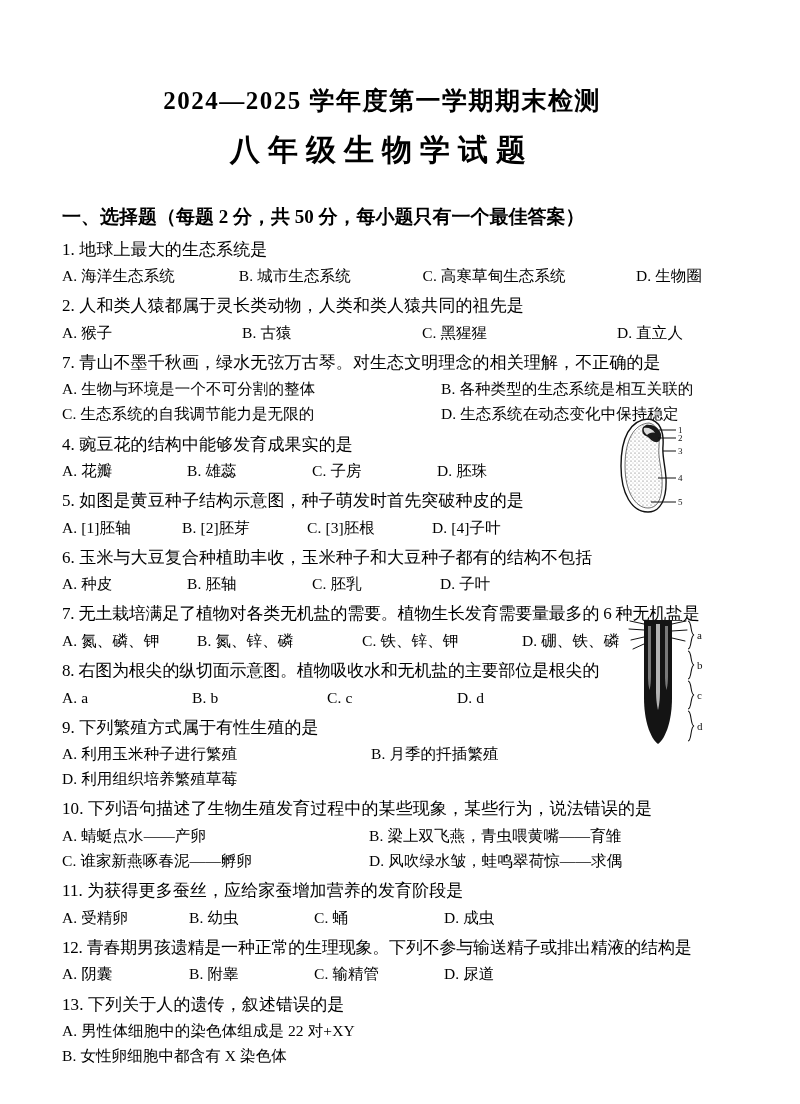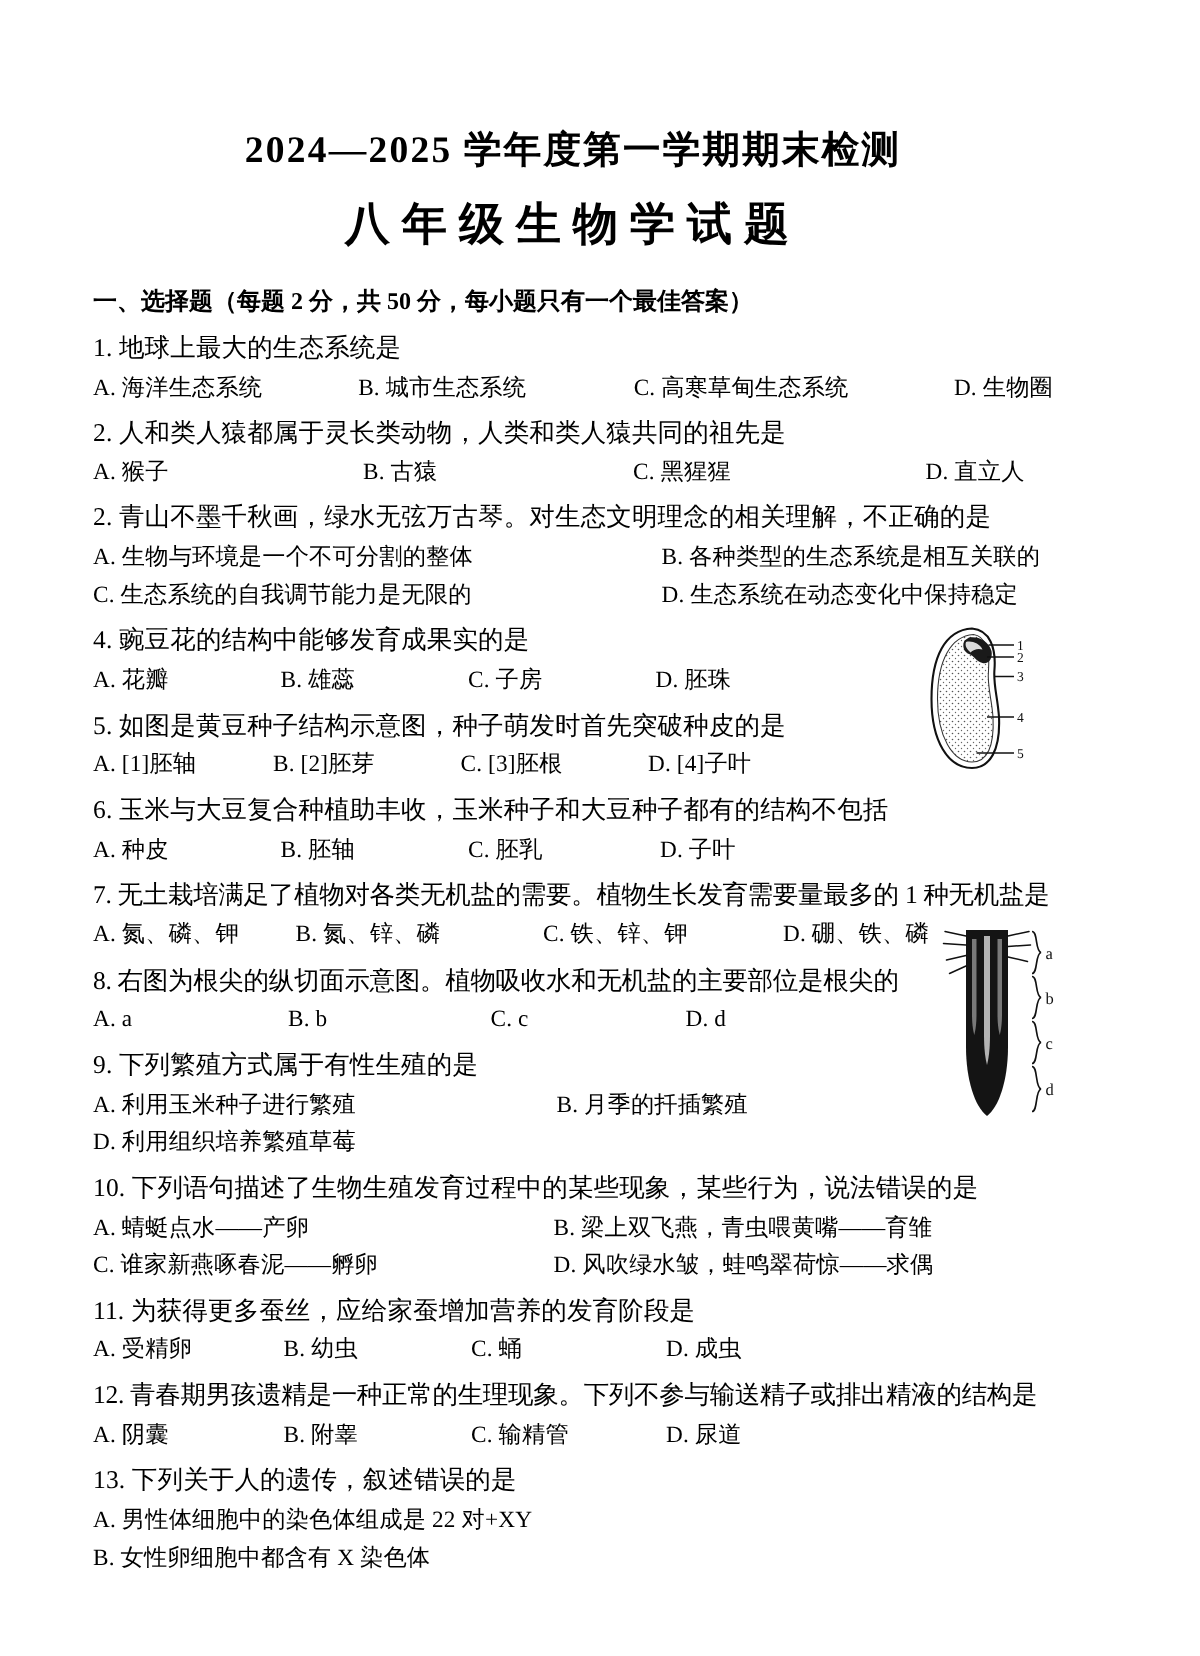--- a/index.html
+++ b/index.html
@@ -44,23 +44,23 @@
     font-size: 30px;
     font-weight: bold;
     letter-spacing: 8px;
     margin-top: 16px;
     line-height: 1.2;
     font-family: "Liberation Serif", "DejaVu Serif", serif;
   }
 
   
   .section-head {
-    font-size: 16px;
+    font-size: 19px;
     font-weight: bold;
-    margin-top: 22px;
+    margin-top: 35px;
     letter-spacing: 0px;
     line-height: 1.5;
   }
 
   
   .q {
     margin-top: 4px;
   }
   .q-stem {
     font-size: 17px;
@@ -144,21 +144,21 @@
       <div class="q-stem">2. 人和类人猿都属于灵长类动物，人类和类人猿共同的祖先是</div>
       <div class="opts">
         <span style="width:180px">A. 猴子</span>
         <span style="width:180px">B. 古猿</span>
         <span style="width:195px">C. 黑猩猩</span>
         <span>D. 直立人</span>
       </div>
     </div>
 
     <div class="q">
-      <div class="q-stem">2. 青山不墨千秋画，绿水无弦万古琴。对生态文明理念的相关理解，不正确的是</div>
+      <div class="q-stem">7. 青山不墨千秋画，绿水无弦万古琴。对生态文明理念的相关理解，不正确的是</div>
       <div class="opts2">
         <span>A. 生物与环境是一个不可分割的整体</span>
         <span>B. 各种类型的生态系统是相互关联的</span>
       </div>
       <div class="opts2">
         <span>C. 生态系统的自我调节能力是无限的</span>
         <span>D. 生态系统在动态变化中保持稳定</span>
       </div>
     </div>
 
@@ -186,21 +186,21 @@
       <div class="q-stem">6. 玉米与大豆复合种植助丰收，玉米种子和大豆种子都有的结构不包括</div>
       <div class="opts">
         <span style="width:125px">A. 种皮</span>
         <span style="width:125px">B. 胚轴</span>
         <span style="width:128px">C. 胚乳</span>
         <span>D. 子叶</span>
       </div>
     </div>
 
     <div class="q">
-      <div class="q-stem tight">7. 无土栽培满足了植物对各类无机盐的需要。植物生长发育需要量最多的 1 种无机盐是</div>
+      <div class="q-stem tight">7. 无土栽培满足了植物对各类无机盐的需要。植物生长发育需要量最多的 6 种无机盐是</div>
       <div class="opts">
         <span style="width:135px">A. 氮、磷、钾</span>
         <span style="width:165px">B. 氮、锌、磷</span>
         <span style="width:160px">C. 铁、锌、钾</span>
         <span>D. 硼、铁、磷</span>
       </div>
     </div>
 
     <div class="q">
       <div class="q-stem tight">8. 右图为根尖的纵切面示意图。植物吸收水和无机盐的主要部位是根尖的</div>

